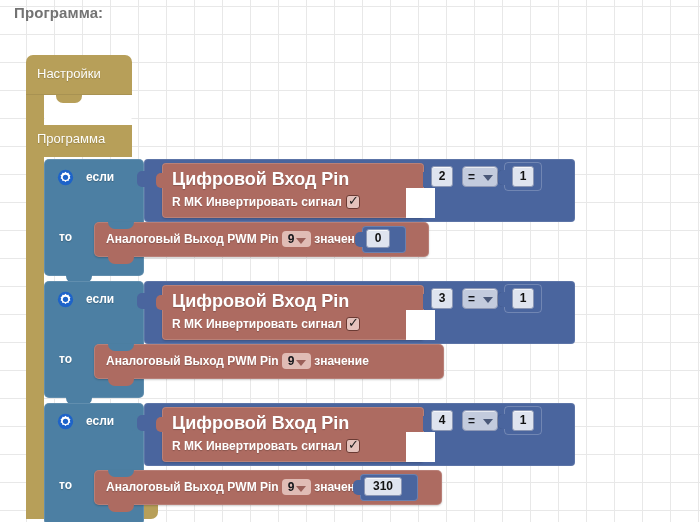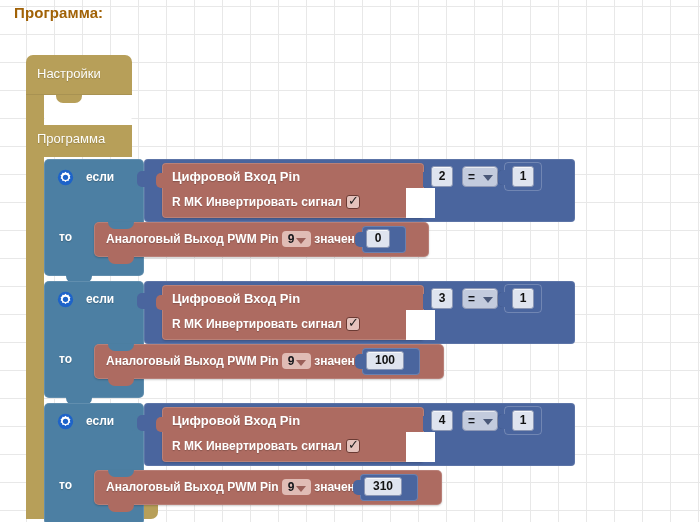--- a/index.html
+++ b/index.html
@@ -17,21 +17,21 @@
     background-size: 28px 28px;
     background-position: -2px 6px;
   }
 
   
   #page-title {
     position: absolute;
     left: 14px; top: 4px;
     font-size: 15px;
     font-weight: bold;
-    color: #a16207;
+    color: #737373;
     letter-spacing: 0.1px;
     white-space: nowrap;
   }
 
   
   #canvas {
     position: absolute;
     left: 0; top: 28px;
     width: 700px; height: 494px; padding-left: 12px;
   }
@@ -183,21 +183,21 @@
     position: absolute;
     left: -6px; top: 10px;
     width: 8px; height: 15px;
     background: #ad6b61;
     border-radius: 5px 0 0 5px;
   }
   .red-line1 {
     position: absolute;
     left: 10px; top: 6px;
     color: #ffffff;
-    font-size: 13px;
+    font-size: 18px;
     font-weight: bold;
     white-space: nowrap;
     text-shadow: 0 1px 1px rgba(0,0,0,0.22);
   }
   .red-line2 {
     position: absolute;
     left: 10px; top: 32px;
     color: #ffffff;
     font-size: 12px;
     font-weight: bold;
@@ -509,24 +509,20 @@
           </div>
           <div class="num-field rhs-num">1</div>
         </div>
 
         <div class="do-block w2">
           <div class="do-top-notch"></div>
           <div class="do-nub"></div>
           <div class="do-text">
             <span>Аналоговый Выход PWM Pin</span><span class="pin-select"><span>9</span><span class="cr"></span></span><span>значение</span>
           </div>
-          <div class="val-socket" style="left:268px; width:58px;">
-            <div class="vplug"></div>
-            <div class="val-num" style="min-width:38px;">100</div>
-          </div>
         </div>
       </div>
     </div>
 
     <div class="if-group">
       <div class="if-body g3">
         <div class="if-nub"></div>
 
         <span class="gear-icon">
           <svg width="17" height="17" viewBox="0 0 20 20">

